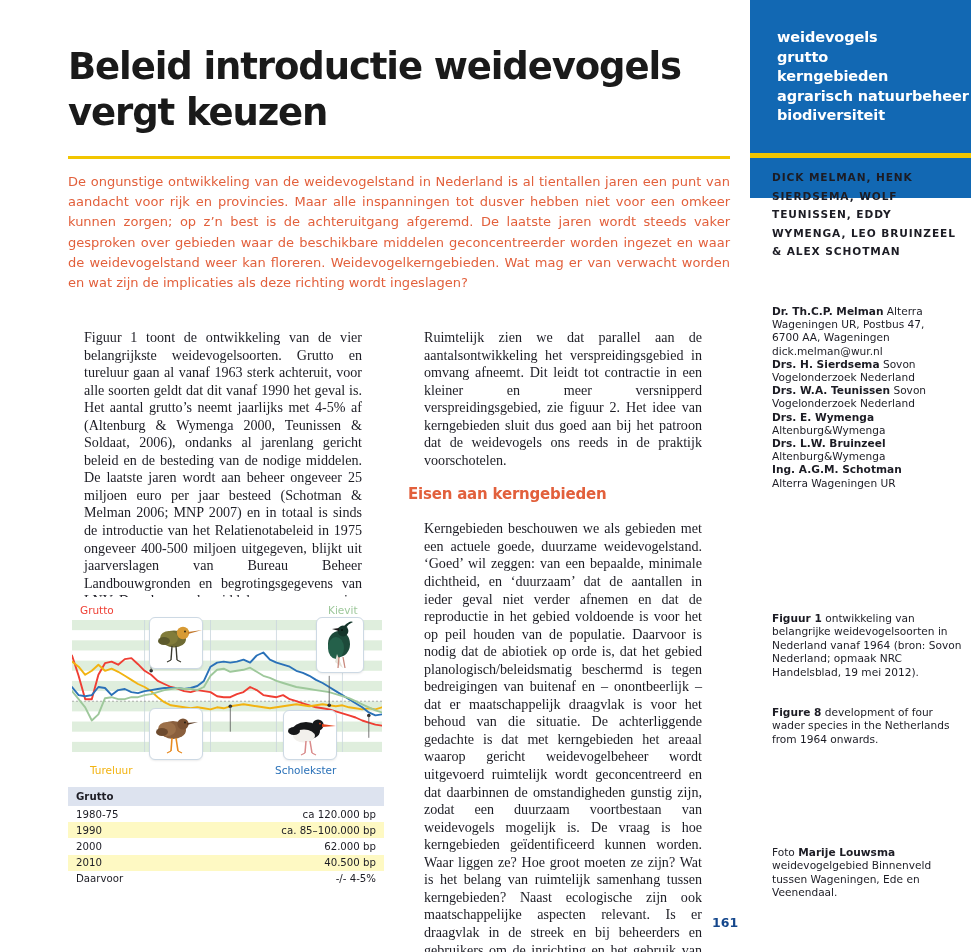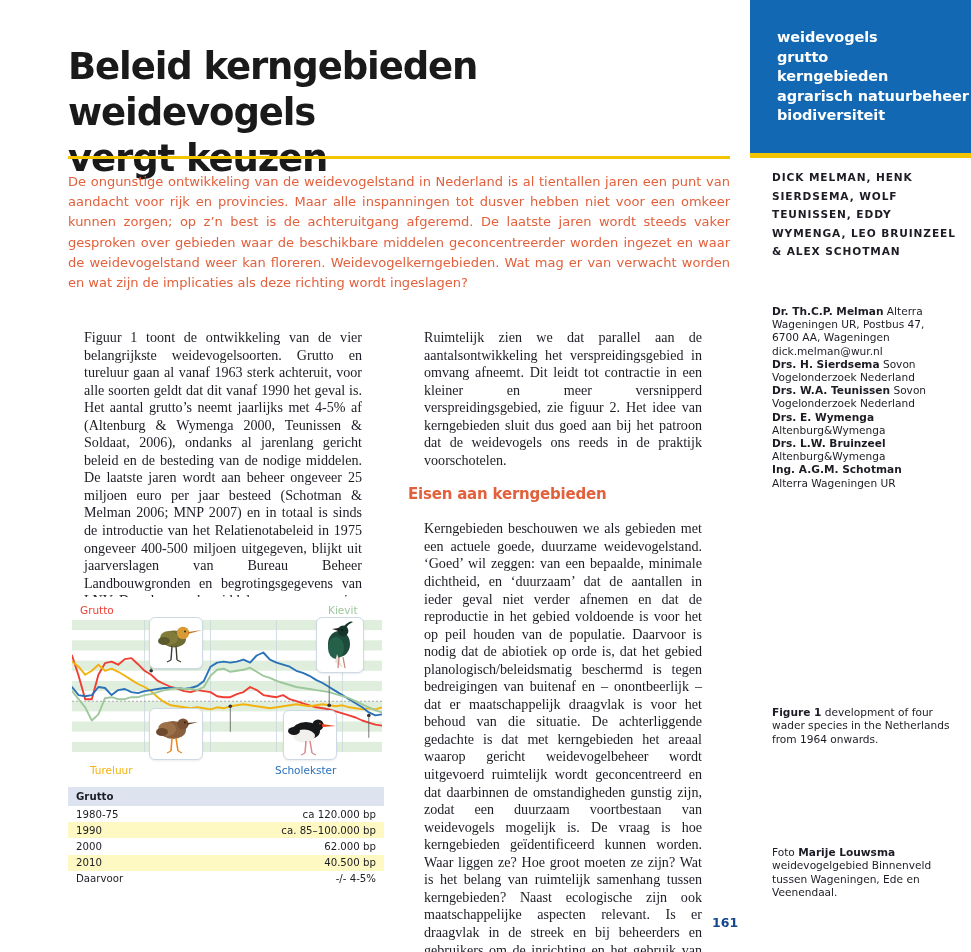--- a/index.html
+++ b/index.html
@@ -12,21 +12,21 @@
   #page {
     position: relative;
     width: 971px; height: 952px;
     background: #fff;
   }
 
   
   .kw-block {
     position: absolute;
     left: 750px; top: 0;
-    width: 221px; height: 153px;
+    width: 221px; height: 198px;
     background: #1268b3;
   }
   .kw-inner {
     padding: 28px 10px 0 27px;
   }
   .kw-line {
     color: #ffffff;
     font-family: "DejaVu Sans", sans-serif;
     font-weight: bold;
     font-size: 14.5px;
@@ -204,21 +204,21 @@
       <div class="kw-line">weidevogels</div>
       <div class="kw-line">grutto</div>
       <div class="kw-line">kerngebieden</div>
       <div class="kw-line">agrarisch natuurbeheer</div>
       <div class="kw-line">biodiversiteit</div>
     </div>
   </div>
   <div class="kw-rule"></div>
 
   <div class="title">
-    <div>Beleid kerngebieden weidevogels</div>
+    <div>Beleid introductie weidevogels</div>
     <div>vergt keuzen</div>
   </div>
   <div class="title-rule"></div>
 
   <div class="lead">De ongunstige ontwikkeling van de weidevogelstand in Nederland is al tientallen jaren een punt van aandacht voor rijk en provincies. Maar alle inspanningen tot dusver hebben niet voor een omkeer kunnen zorgen; op z’n best is de achteruitgang afgeremd. De laatste jaren wordt steeds vaker gesproken over gebieden waar de beschikbare middelen geconcentreerder worden ingezet en waar de weidevogelstand weer kan floreren. Weidevogelkerngebieden. Wat mag er van verwacht worden en wat zijn de implicaties als deze richting wordt ingeslagen?</div>
 
   <div class="col col-left">
     <p>Figuur 1 toont de ontwikkeling van de vier belangrijkste weidevogelsoorten. Grutto en tureluur gaan al vanaf 1963 sterk achteruit, voor alle soorten geldt dat dit vanaf 1990 het geval is. Het aantal grutto’s neemt jaarlijks met 4-5% af (Altenburg &amp; Wymenga 2000, Teunissen &amp; Soldaat, 2006), ondanks al jarenlang gericht beleid en de besteding van de nodige middelen. De laatste jaren wordt aan beheer ongeveer 25 miljoen euro per jaar besteed (Schotman &amp; Melman 2006; MNP 2007) en in totaal is sinds de introductie van het Relatienotabeleid in 1975 ongeveer 400-500 miljoen uitgegeven, blijkt uit jaarverslagen van Bureau Beheer Landbouwgronden en begrotingsgegevens van LNV. Daar komen de middelen voor verwerving en inrichting van terreinen nog bij.</p>
   </div>
 
@@ -362,23 +362,26 @@
       <div class="ln"><b>Drs. W.A. Teunissen</b><span> Sovon</span></div>
       <div class="ln"><span>Vogelonderzoek Nederland</span></div>
       <div class="ln"><b>Drs. E. Wymenga</b></div>
       <div class="ln"><span>Altenburg&amp;Wymenga</span></div>
       <div class="ln"><b>Drs. L.W. Bruinzeel</b></div>
       <div class="ln"><span>Altenburg&amp;Wymenga</span></div>
       <div class="ln"><b>Ing. A.G.M. Schotman</b></div>
       <div class="ln"><span>Alterra Wageningen UR</span></div>
     </div>
 
+  <div class="margin-col figcap">
+    <b>Figuur 1</b><span> ontwikkeling van belangrijke weidevogelsoorten in Nederland vanaf 1964 (bron: Sovon Nederland; opmaak NRC Handelsblad, 19 mei 2012).</span>
+  </div>
 
   <div class="margin-col figcap2">
-    <b>Figure 1</b><span> development of four wader species in the Netherlands from 1964 onwards.</span>
+    <b>Figure 8</b><span> development of four wader species in the Netherlands from 1964 onwards.</span>
   </div>
 
   <div class="margin-col photocap">
     <span>Foto </span><b>Marije Louwsma</b><span> weidevogelgebied Binnenveld tussen Wageningen, Ede en Veenendaal.</span>
   </div>
 
   <div class="pageno">161</div>
 
 </div>
 

